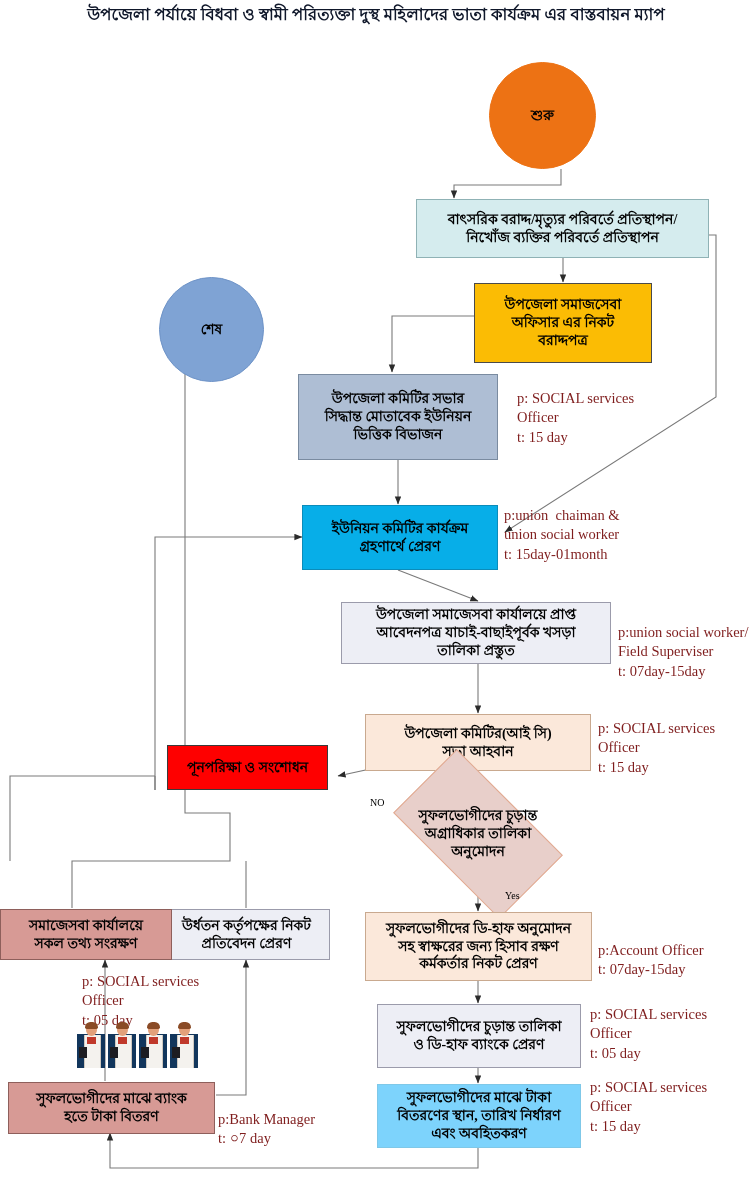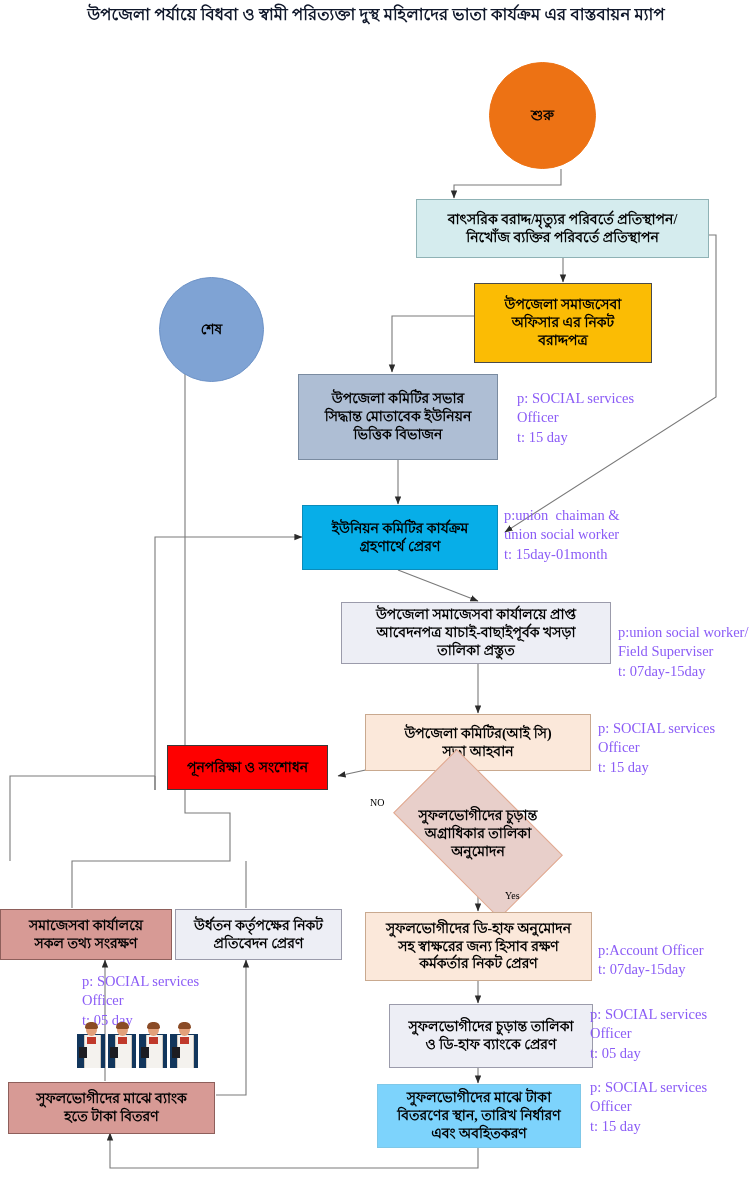--- a/index.html
+++ b/index.html
@@ -83,21 +83,20 @@
     background: #FE0000;
     border: 1px solid #3a3a3a;
   }
   .box-rose {
     background: #D79A95;
     border: 1px solid #8e5f5b;
   }
   .box-white-grey {
     background: #EDEEF5;
     border: 1px solid #9b9bab;
-    margin-left: 12px;
   }
   .box-peach2 {
     background: #7dd3fc;
     border: 1px solid #7fc8e8;
   }
   .diamond-wrap {
     position: absolute;
   }
   .diamond-shape {
     position: absolute;
@@ -118,21 +117,21 @@
     font-size: 14px;
     line-height: 1.28;
     color: #000;
     z-index: 2;
   }
   .annot {
     position: absolute;
     font-family: "Liberation Serif", serif;
     font-size: 14.5px;
     line-height: 1.33;
-    color: #8b5cf6;
+    color: #7f1d1d;
     white-space: pre;
   }
   .flowlabel {
     position: absolute;
     font-family: "Liberation Serif", serif;
     font-size: 10px;
     color: #000000;
   }
   svg.wires {
     position: absolute;
@@ -315,20 +314,22 @@
 
   <div class="node box-peach2" style="left:377px; top:1084px; width:204px; height:64px; white-space:pre-line;">সুফলভোগীদের মাঝে টাকা
 বিতরণের স্থান, তারিখ নির্ধারণ
 এবং অবহিতকরণ</div>
   <div class="annot" style="left:590px; top:1078px;">p: SOCIAL services
 Officer
 t: 15 day</div>
 
   <div class="node box-rose" style="left:8px; top:1082px; width:207px; height:52px; white-space:pre-line;">সুফলভোগীদের মাঝে ব্যাংক
 হতে টাকা বিতরণ</div>
+  <div class="annot" style="left:218px; top:1110px;">p:Bank Manager
+t: ০7 day</div>
 
   <div class="node box-white-grey" style="left:163px; top:909px; width:167px; height:51px; white-space:pre-line;">উর্ধতন কর্তৃপক্ষের নিকট
 প্রতিবেদন প্রেরণ</div>
 
   <div class="node box-rose" style="left:0px; top:909px; width:172px; height:51px; white-space:pre-line;">সমাজেসবা কার্যালয়ে
 সকল তথ্য সংরক্ষণ</div>
   <div class="annot" style="left:82px; top:972px;">p: SOCIAL services
 Officer
 t: 05 day</div>
 

